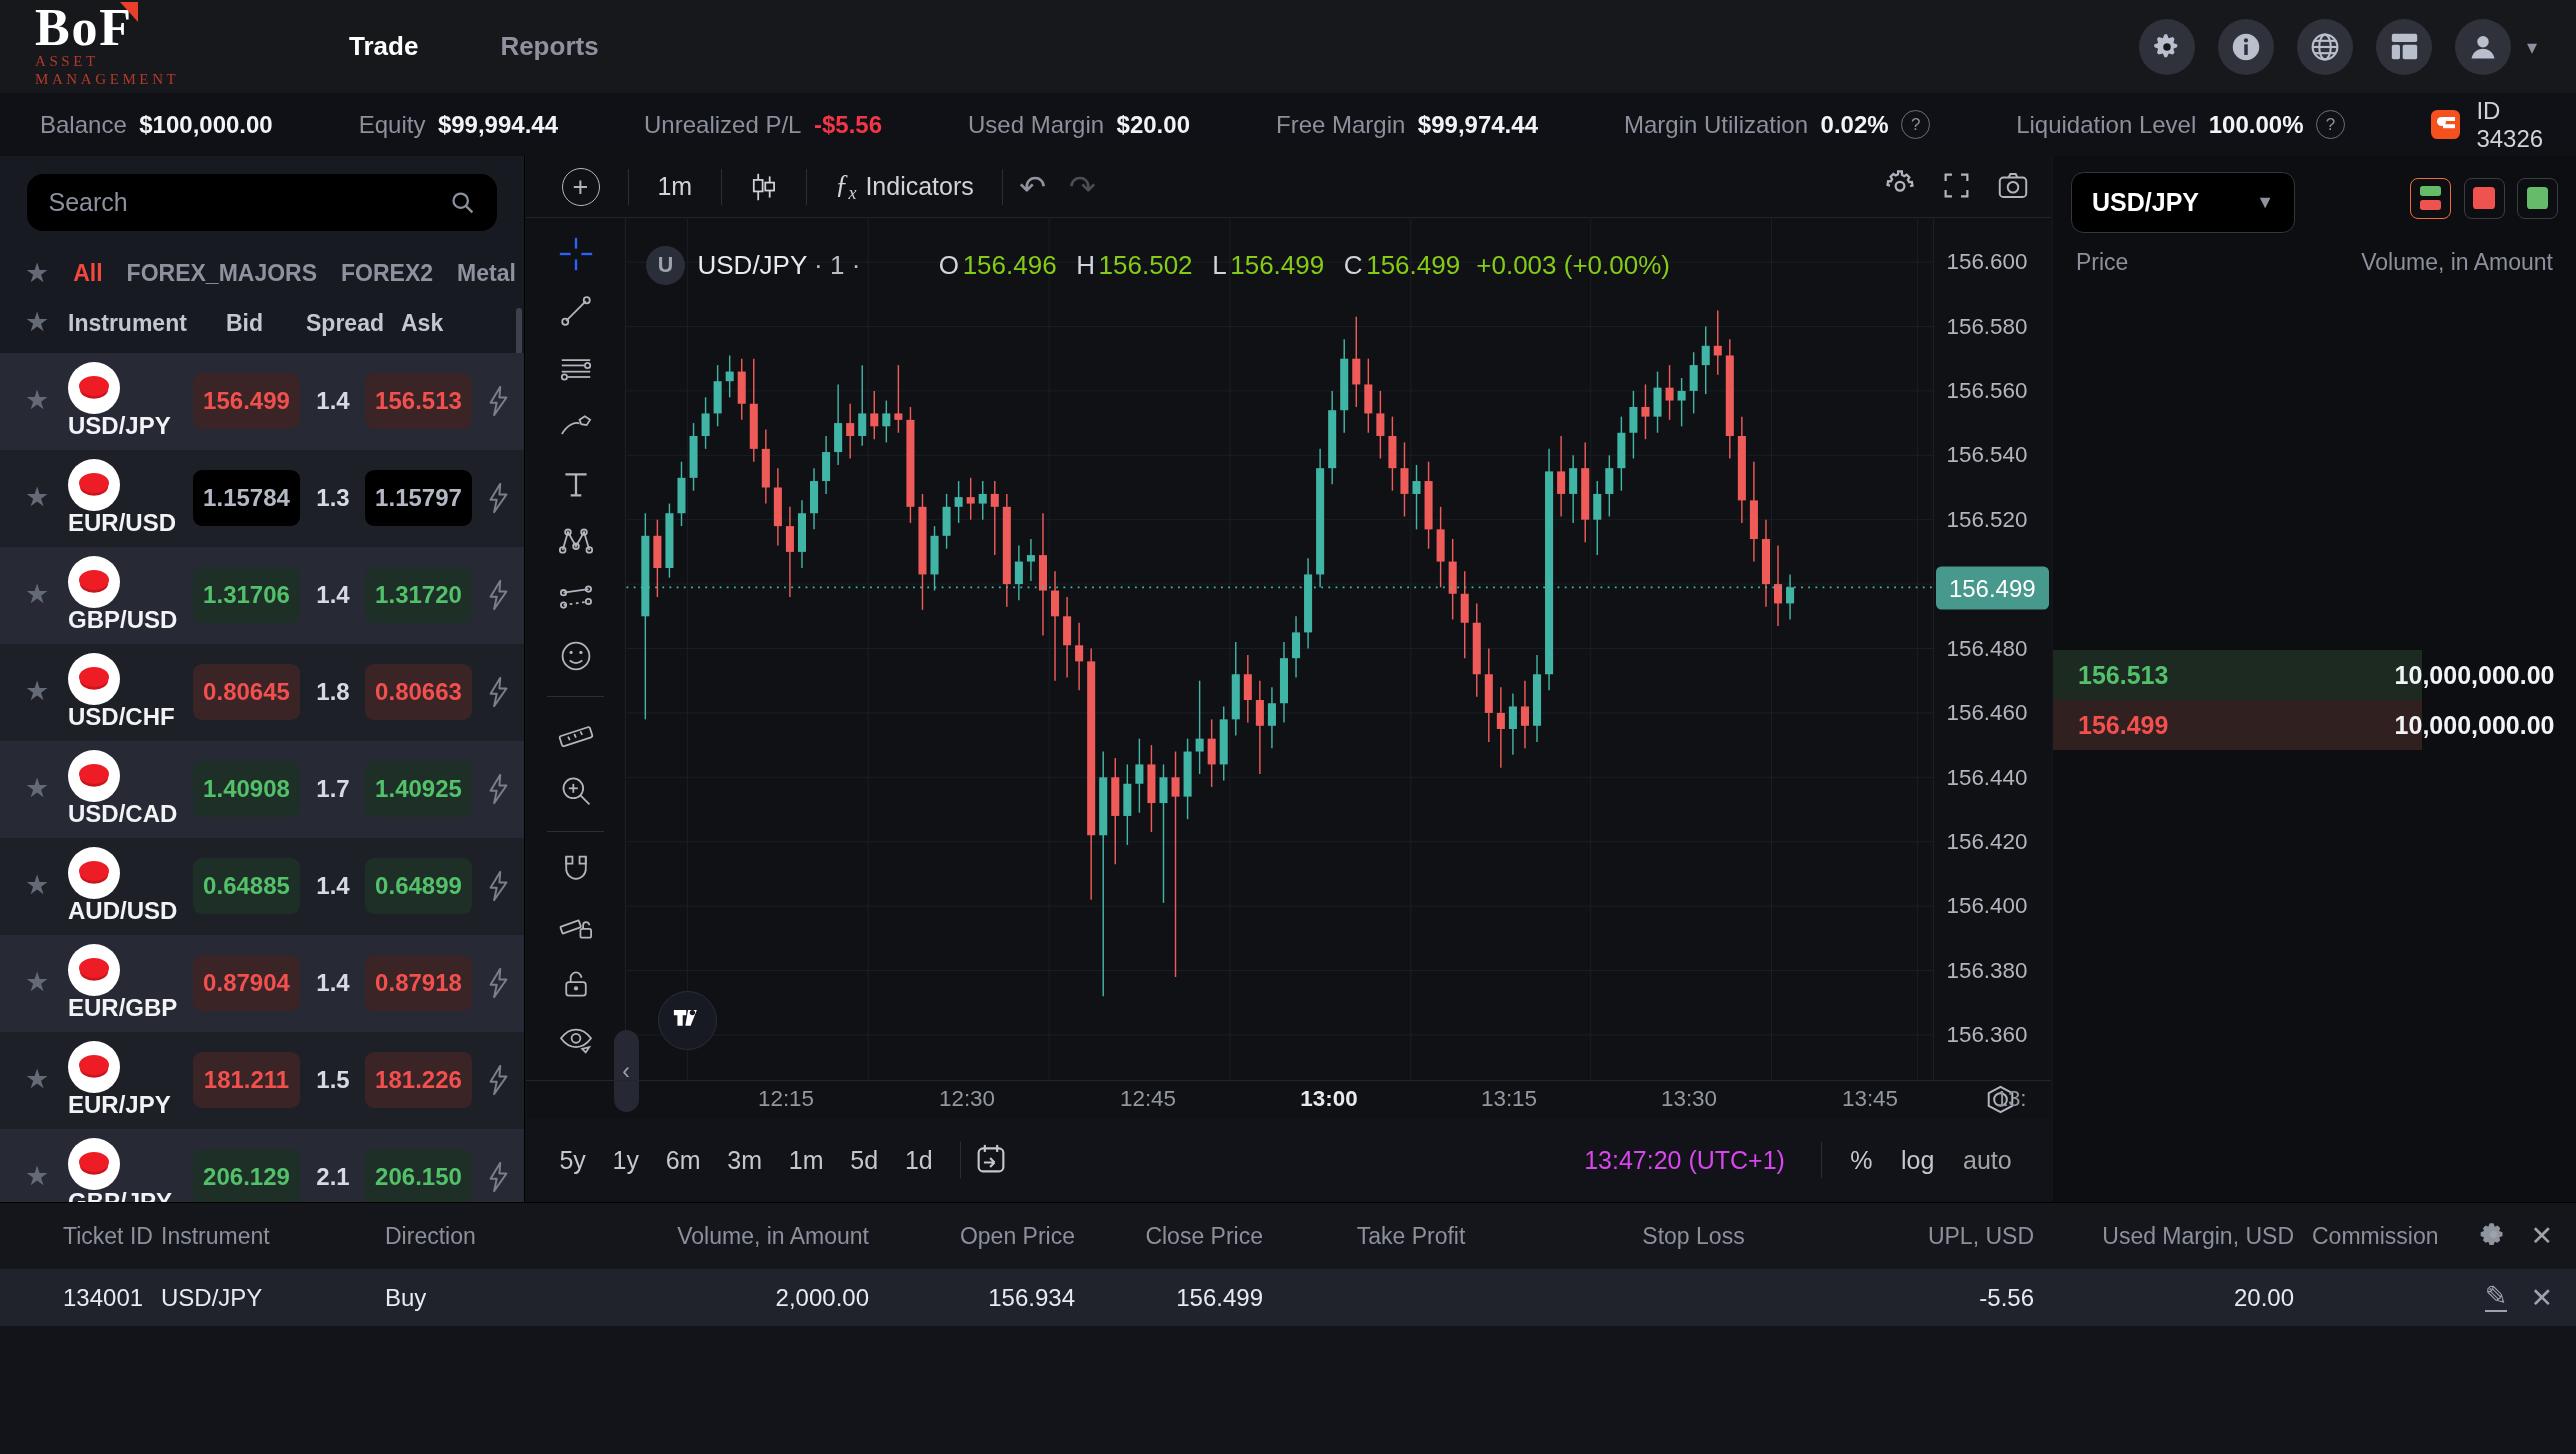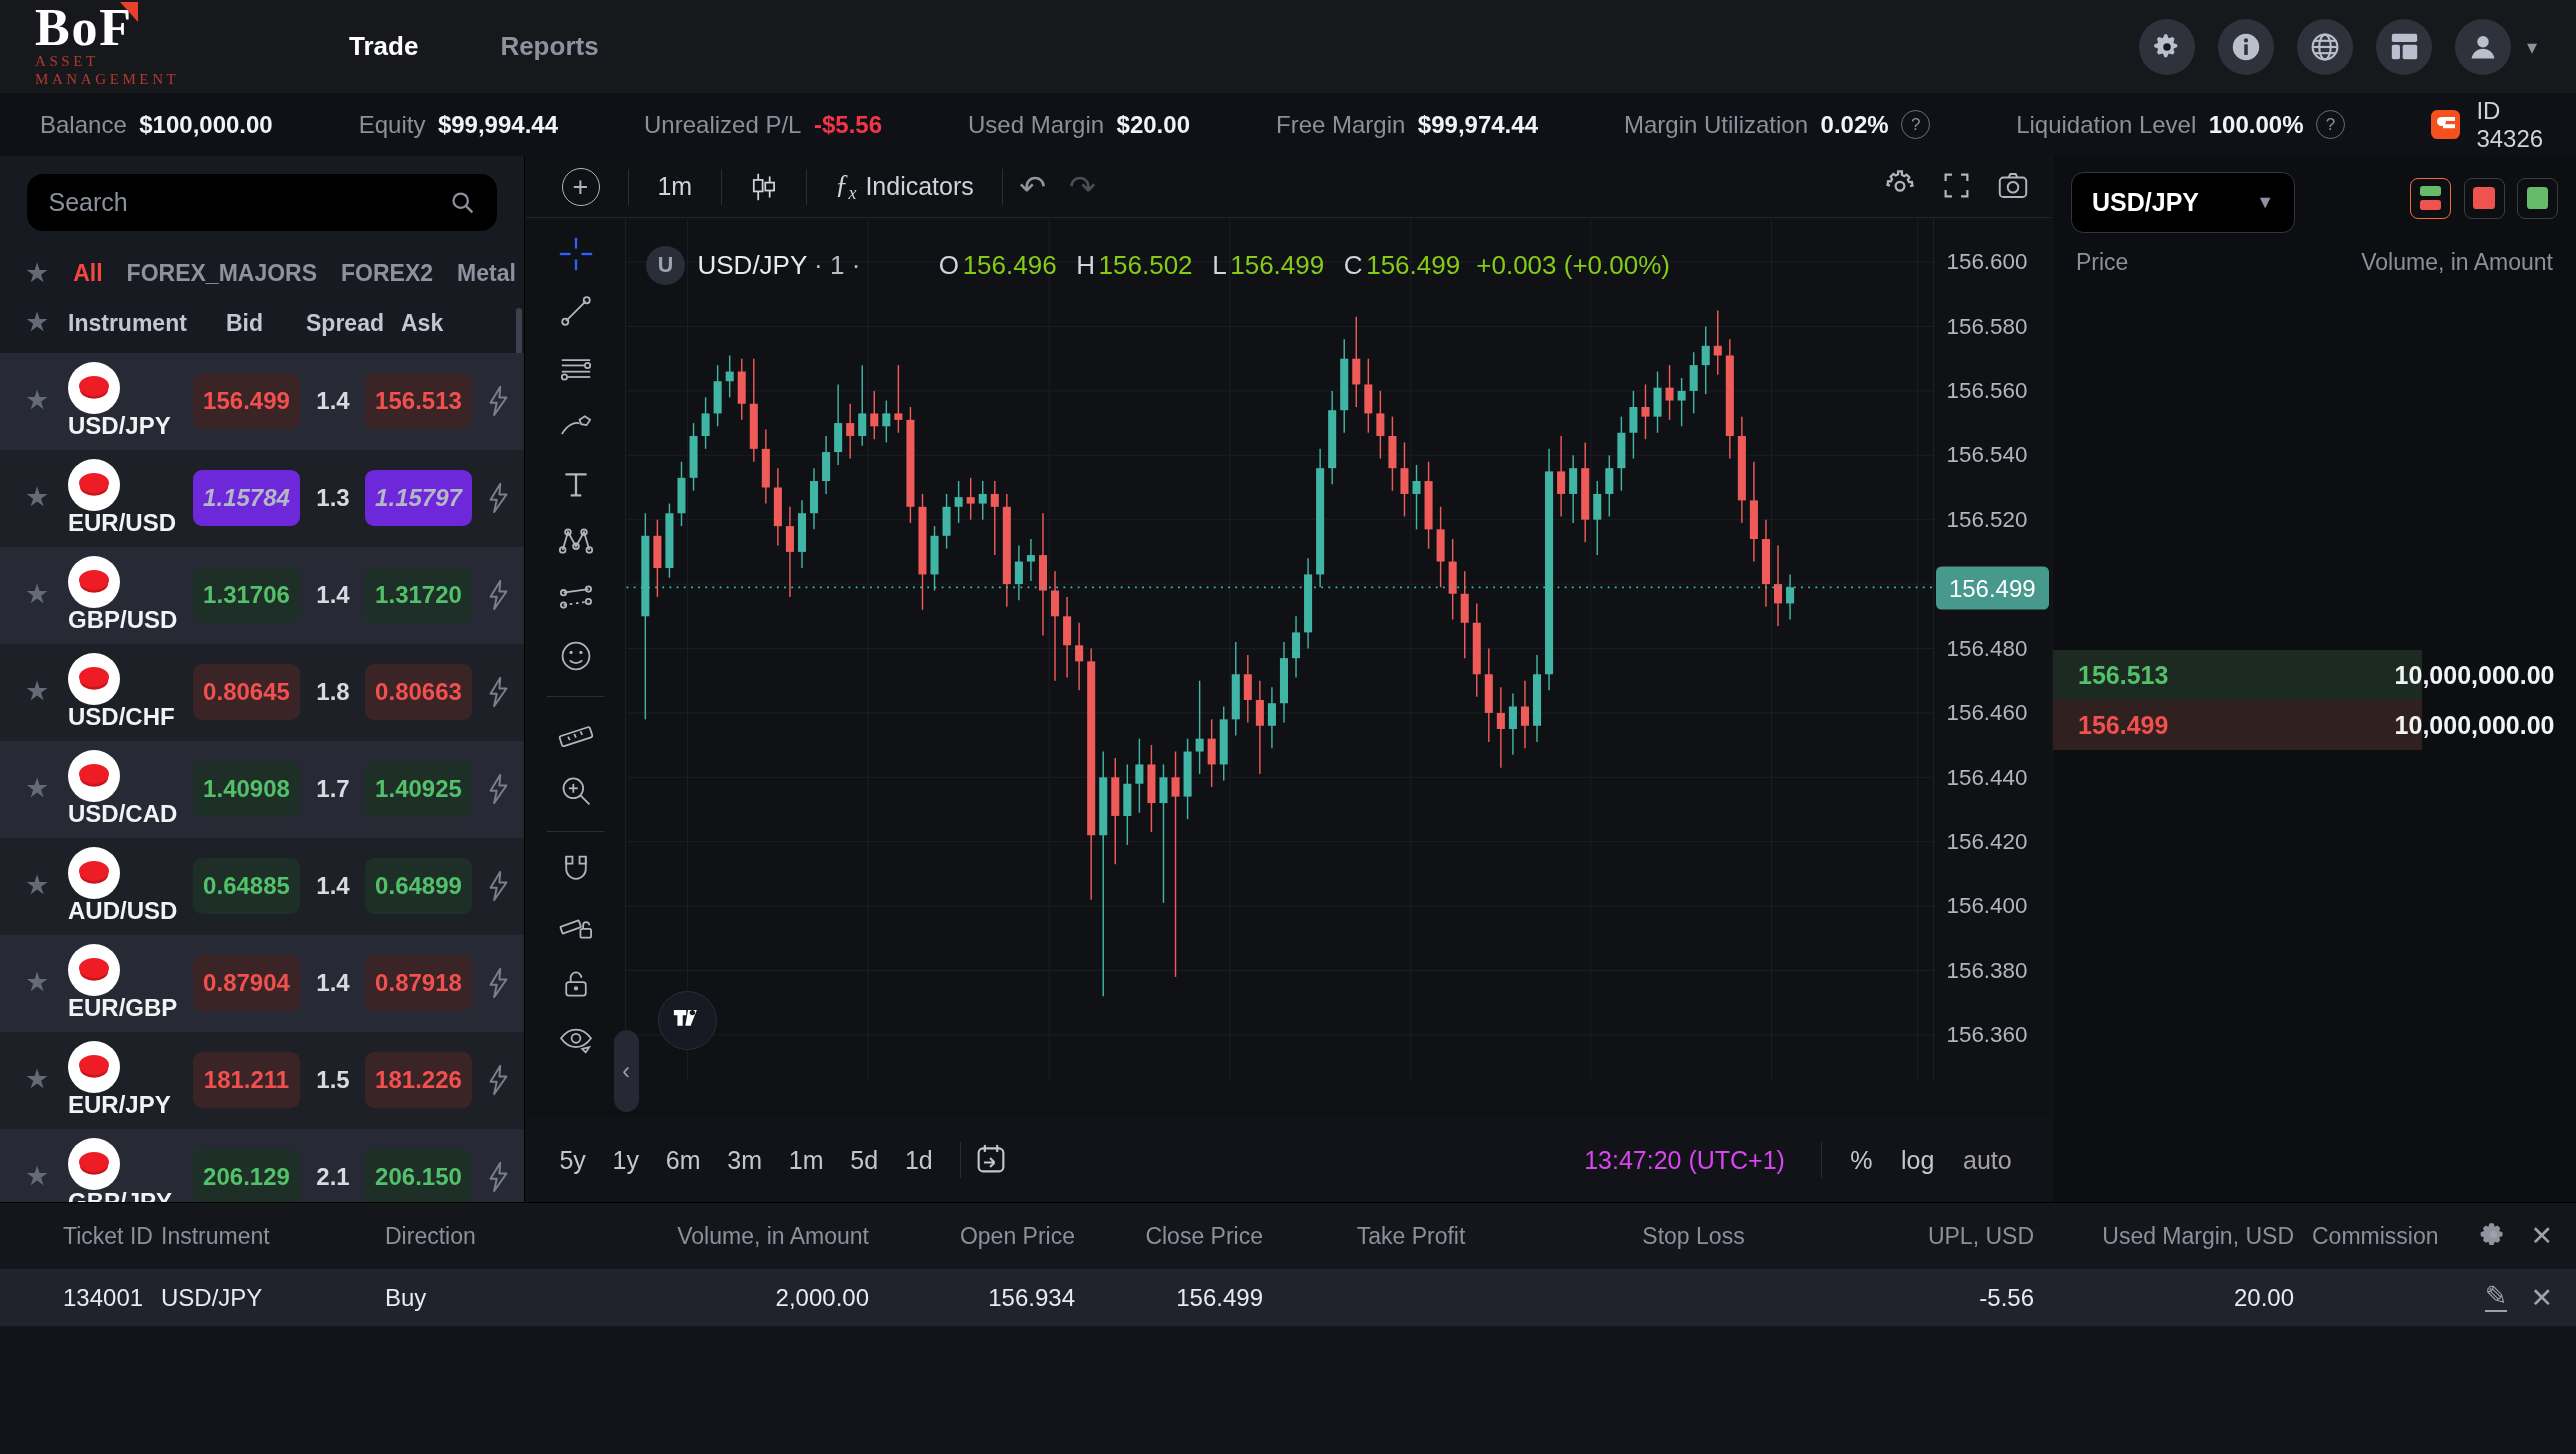--- a/index.html
+++ b/index.html
@@ -52,21 +52,21 @@
   .wl-row.odd{background:#272935;}
   .wl-row.even{background:#1e2028;}
   .wl-row .wl-star{position:absolute;left:25px;top:34px;}
   .coin{position:absolute;left:68px;top:9px;width:52px;height:52px;border-radius:50%;background:#fff;display:flex;align-items:center;justify-content:center;}
   .coin i{display:block;width:30px;height:20px;background:#ee1c25;border-radius:50%;box-shadow:0 3.6px 0 -0.9px #c9151d;margin-top:-3.6px;}
   .wl-name{position:absolute;left:68px;top:59px;font-size:24px;font-weight:700;color:#f2f3f6;white-space:nowrap;}
   .px-box{position:absolute;top:20px;width:107px;height:56px;border-radius:9px;display:flex;align-items:center;justify-content:center;font-size:24px;font-weight:700;}
   .px-bid{left:193px;} .px-ask{left:365px;}
   .px-up{background:#1d2f27;color:#53c06a;}
   .px-down{background:#3a2426;color:#f1504e;}
-  .px-flat{background:#6d28d9;color:#b4b8c4;font-style:italic;}
+  .px-flat{background:#000000;color:#b4b8c4;}
   .wl-spread{position:absolute;left:306px;top:34px;width:54px;text-align:center;font-size:24px;font-weight:700;color:#d7dae0;}
   .bolt{position:absolute;right:14.3px;top:32px;}
   .wl-scrollthumb{position:absolute;right:1.8px;top:152px;width:6.3px;height:107px;border-radius:3.6px;background:#3d414c;}
 
   
   #chart-panel{position:absolute;left:526px;top:0;width:1525px;height:1046px;background:#101115;}
   #chart-toolbar{position:absolute;left:0;top:0;width:100%;height:61px;display:flex;align-items:center;border-bottom:0.9px solid #22252e;}
   .ct-group{display:flex;align-items:center;}
   .ct-sep{width:0.9px;height:36px;background:#2a2e39;margin:0 16px;}
   .ct-item{color:#cfd3da;font-size:25px;display:flex;align-items:center;gap:9px;padding:0 12.5px;}
@@ -801,20 +801,36 @@
             <div class="pa-label" style="top: 432px;">156.480</div>
             <div class="pa-label" style="top: 496px;">156.460</div>
             <div class="pa-label" style="top: 561px;">156.440</div>
             <div class="pa-label" style="top: 625px;">156.420</div>
             <div class="pa-label" style="top: 689px;">156.400</div>
             <div class="pa-label" style="top: 754px;">156.380</div>
             <div class="pa-label" style="top: 818px;">156.360</div>
           </div>
       </div>
 
+      <div id="time-axis">
+        <span class="ta-settings">
+          <svg width="29" height="29" viewBox="0 0 32 32">
+              <polygon points="16,2 29,9 29,23 16,30 3,23 3,9" fill="none" stroke="#b2b5be" stroke-width="2.2"></polygon>
+              <circle cx="16" cy="16" r="7" fill="none" stroke="#b2b5be" stroke-width="2.2"></circle>
+            </svg>
+        </span>
+      <span class="ta-label" style="left: 260px;">12:15</span>
+          <span class="ta-label" style="left: 441px;">12:30</span>
+          <span class="ta-label" style="left: 622px;">12:45</span>
+          <span class="ta-label bold" style="left: 803px;">13:00</span>
+          <span class="ta-label" style="left: 983px;">13:15</span>
+          <span class="ta-label" style="left: 1163px;">13:30</span>
+          <span class="ta-label" style="left: 1344px;">13:45</span>
+          <span class="ta-label" style="left: 1485px;">13:</span>
+        </div>
 
       <div id="chart-footer">
         <div class="ct-group" id="range-group" style="padding-left:20px;">
             <span class="rng-btn">5y</span>
             <span class="rng-btn">1y</span>
             <span class="rng-btn">6m</span>
             <span class="rng-btn">3m</span>
             <span class="rng-btn">1m</span>
             <span class="rng-btn">5d</span>
             <span class="rng-btn">1d</span>

